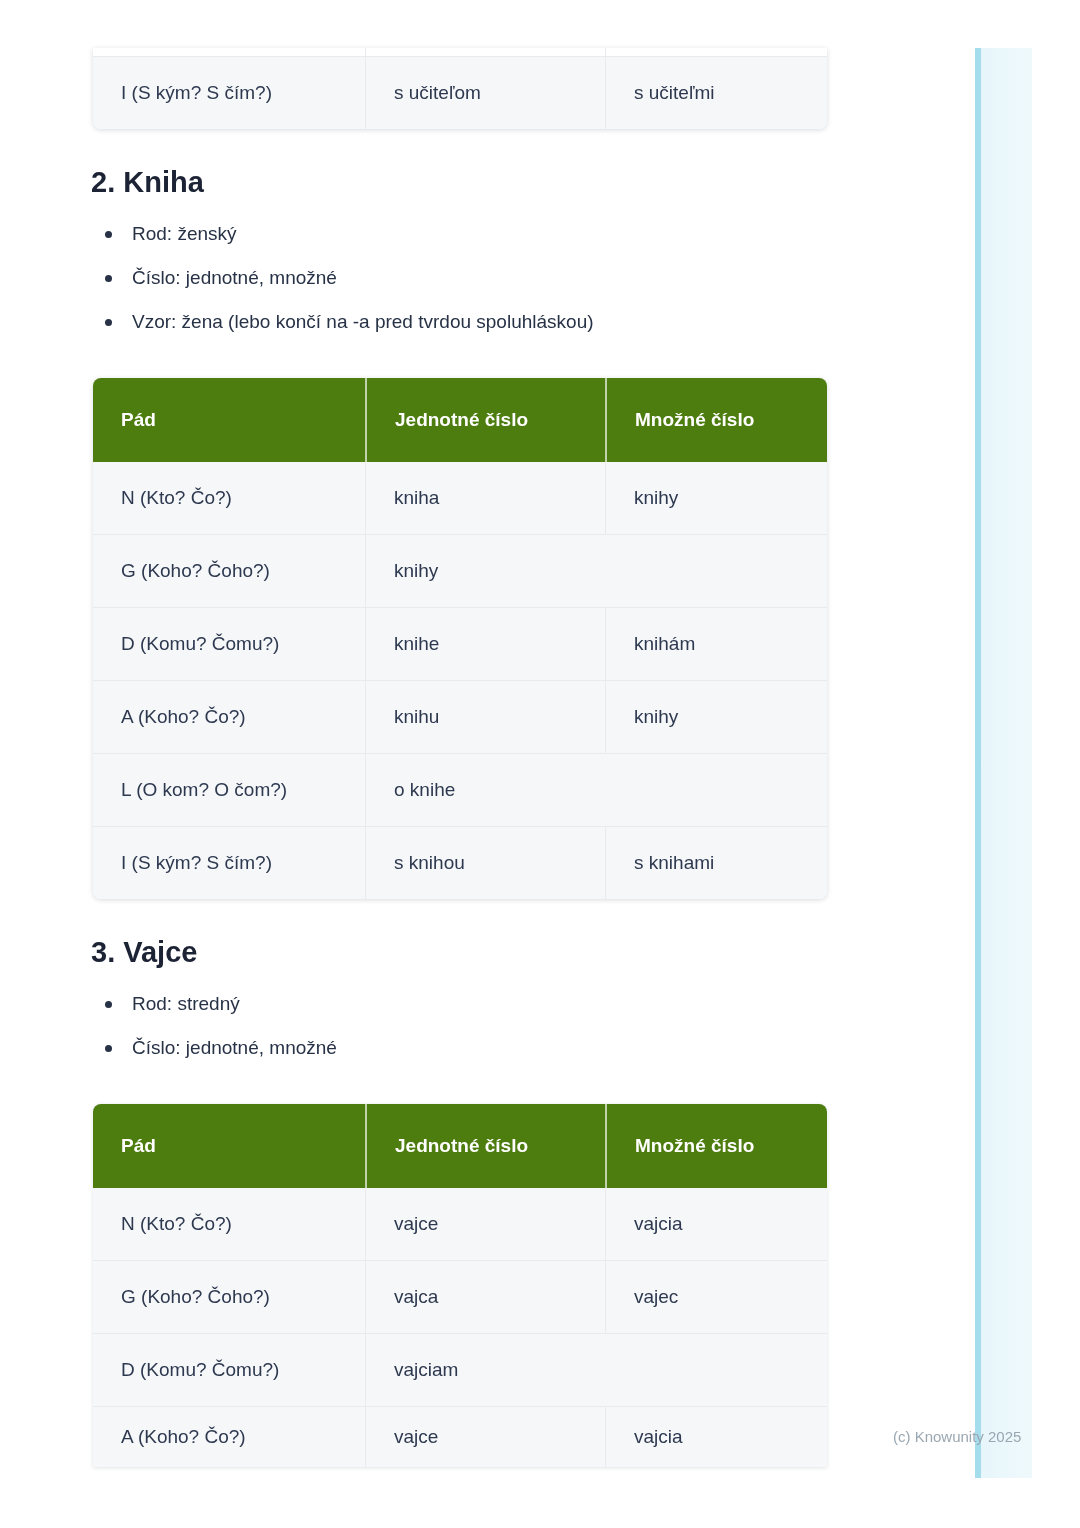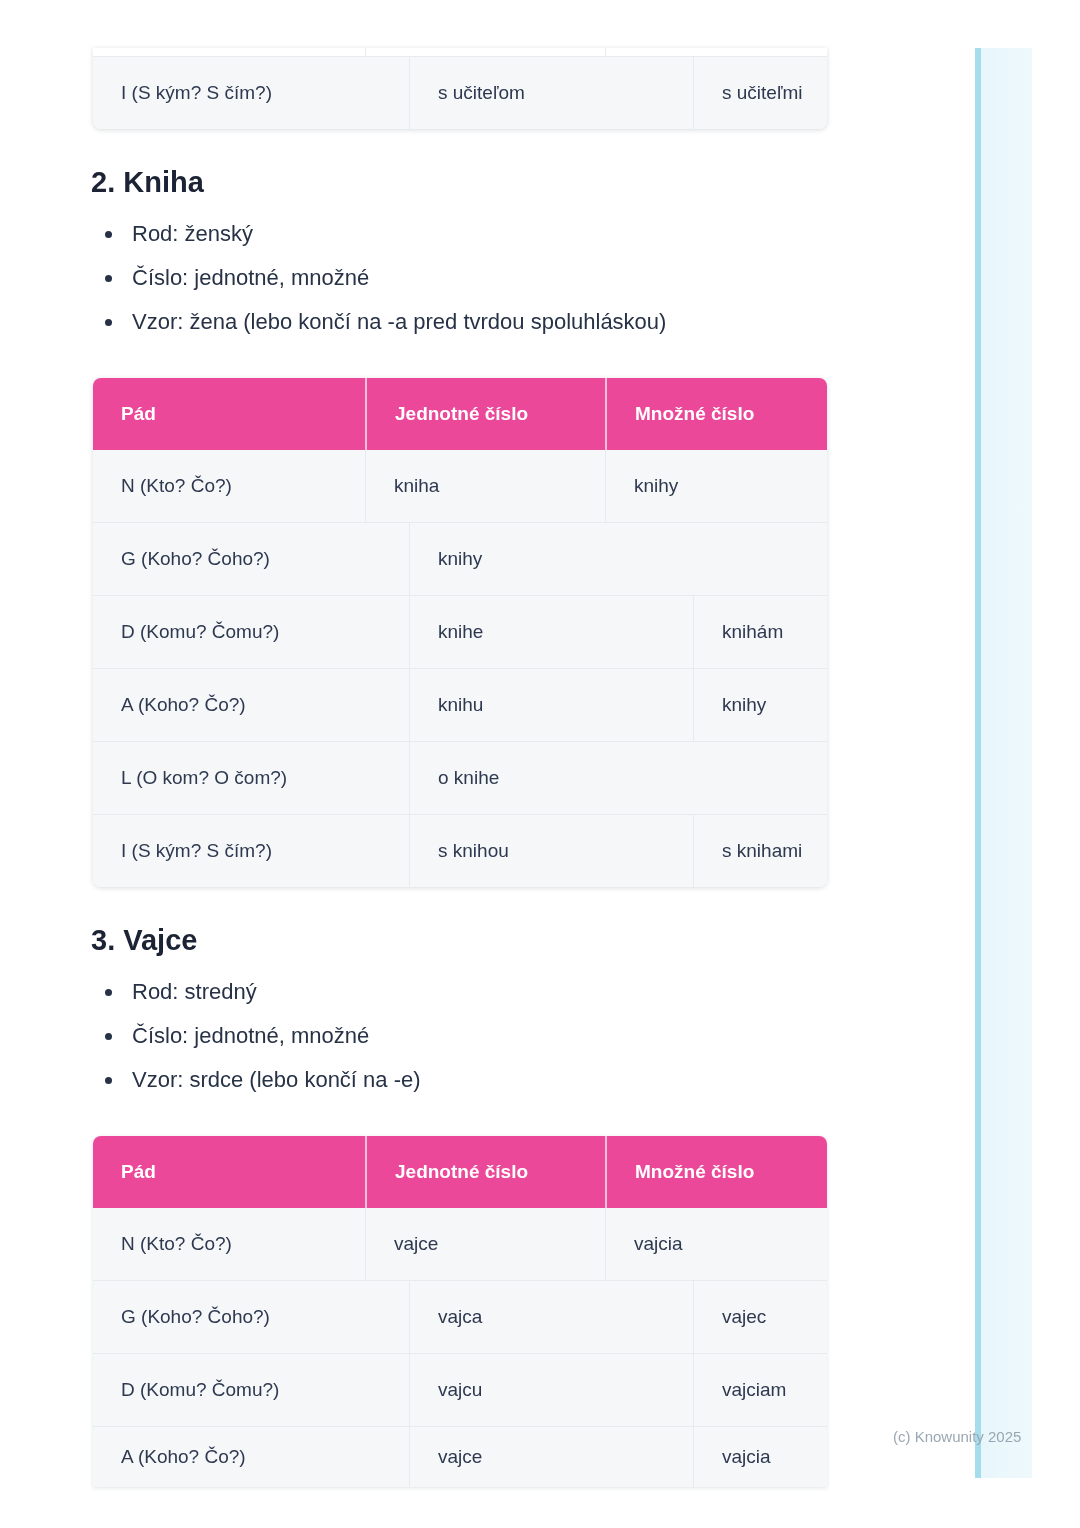--- a/index.html
+++ b/index.html
@@ -38,33 +38,33 @@
   }
   .table-card.partial-top {
     margin-top: 48px;
     border-radius: 0 0 8px 8px;
   }
   .table-card.clipped-bottom {
     border-radius: 8px 8px 0 0;
     box-shadow: 0 1px 4px rgba(45,55,70,0.14);
   }
 
-  .t-header { display: flex; height: 72px; background: #ec4899; justify-content: space-between; }
+  .t-header { display: flex; height: 84px; background: #4d7c0f; justify-content: space-between; }
   .t-header .cell {
     color: #ffffff;
     font-weight: bold;
     font-size: 19px;
     display: flex; align-items: center;
     padding-left: 28px;
     box-sizing: border-box;
   }
   .t-header .cell + .cell { border-left: 2px solid rgba(255,255,255,0.65); }
 
   .t-row { display: flex; height: 72px; background: #ffffff; }
-  .t-row + .t-row, .t-sliver + .t-row { border-top: 1px solid #e7eaee; gap: 44px; }
+  .t-row + .t-row, .t-sliver + .t-row { border-top: 1px solid #e7eaee; }
   .t-row:nth-of-type(even) { background: #f5f7f9; }
   .t-row .cell {
     font-size: 19px;
     color: #2e3950;
     display: flex; align-items: center;
     padding-left: 28px;
     box-sizing: border-box;
   }
   .t-row .cell + .cell, .t-sliver .cell + .cell { border-left: 1px solid #e7eaee; }
   .col-0 { width: 272px; }
@@ -81,21 +81,21 @@
     margin: 39px 0 0 -2px;
     font-size: 29px;
     line-height: 28px;
     font-weight: bold;
     color: #1c2335;
   }
   ul.bullets { list-style: none; margin: 26px 0 0 0; padding: 0; }
   ul.bullets li {
     display: flex; align-items: flex-end;
     margin-bottom: 20px;
-    font-size: 22px;
+    font-size: 19px;
     line-height: 24px;
     color: #273246;
   }
   .bullet-dot {
     width: 7px; height: 7px;
     border-radius: 50%;
     background: #273246;
     flex: 0 0 7px;
     margin: 0 20px 0 12px;
     align-self: center;
@@ -188,44 +188,39 @@
         <h2 class="sec-heading">3. Vajce</h2>
         <ul class="bullets">
           <li>
             <span class="bullet-dot"></span>
             <span>Rod: stredný</span>
           </li>
           <li>
             <span class="bullet-dot"></span>
             <span>Číslo: jednotné, množné</span>
           </li>
-          <li>
-            <span class="bullet-dot"></span>
-            <span>Vzor: srdce (lebo končí na -e)</span>
-          </li>
         </ul>
         <div class="table-card sec-table clipped-bottom">
           <div class="t-header">
             <div class="cell col-0">Pád</div>
             <div class="cell col-1">Jednotné číslo</div>
             <div class="cell col-2">Množné číslo</div>
           </div>
           <div class="t-row">
             <div class="cell col-0">N (Kto? Čo?)</div>
             <div class="cell col-1">vajce</div>
             <div class="cell col-2">vajcia</div>
           </div>
           <div class="t-row stripe">
             <div class="cell col-0">G (Koho? Čoho?)</div>
             <div class="cell col-1">vajca</div>
             <div class="cell col-2">vajec</div>
           </div>
           <div class="t-row">
             <div class="cell col-0">D (Komu? Čomu?)</div>
-            <div class="cell col-1">vajcu</div>
             <div class="cell col-2">vajciam</div>
           </div>
           <div class="t-row stripe short">
             <div class="cell col-0">A (Koho? Čo?)</div>
             <div class="cell col-1">vajce</div>
             <div class="cell col-2">vajcia</div>
           </div>
         </div>
       </section>
     </div>

